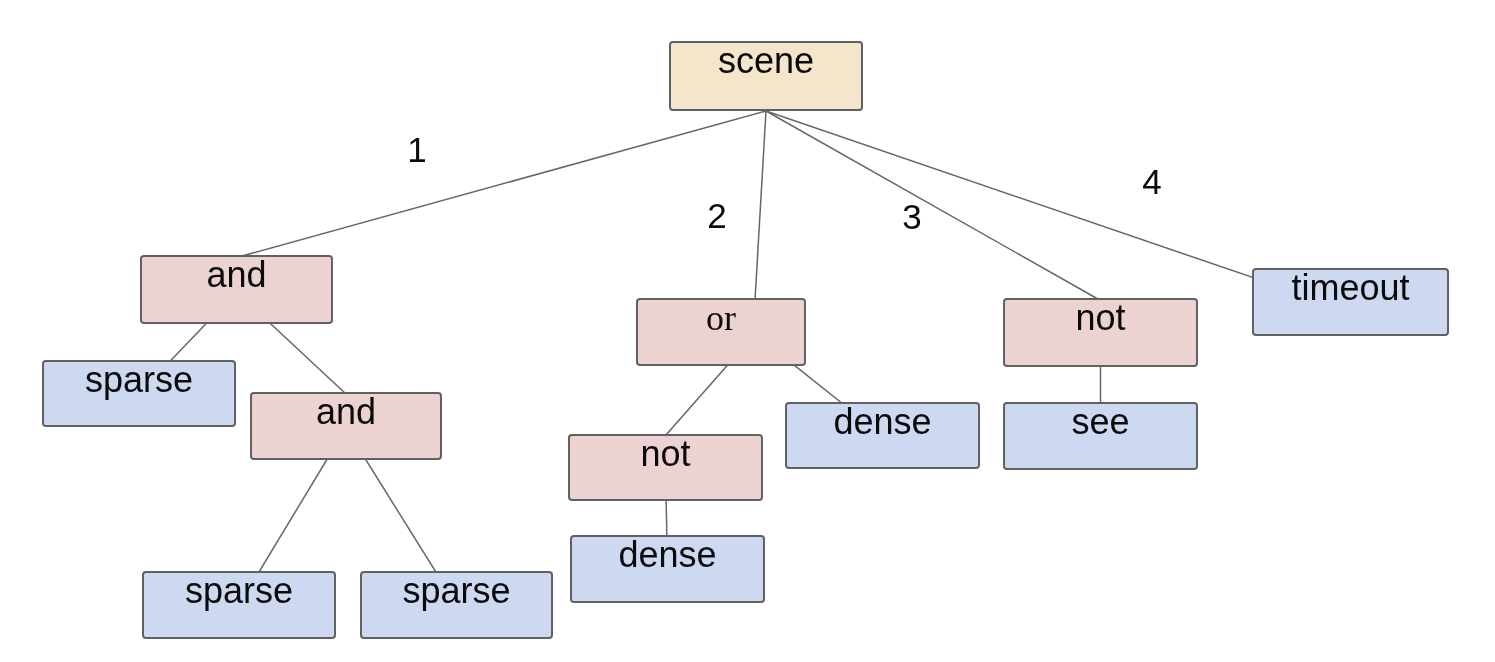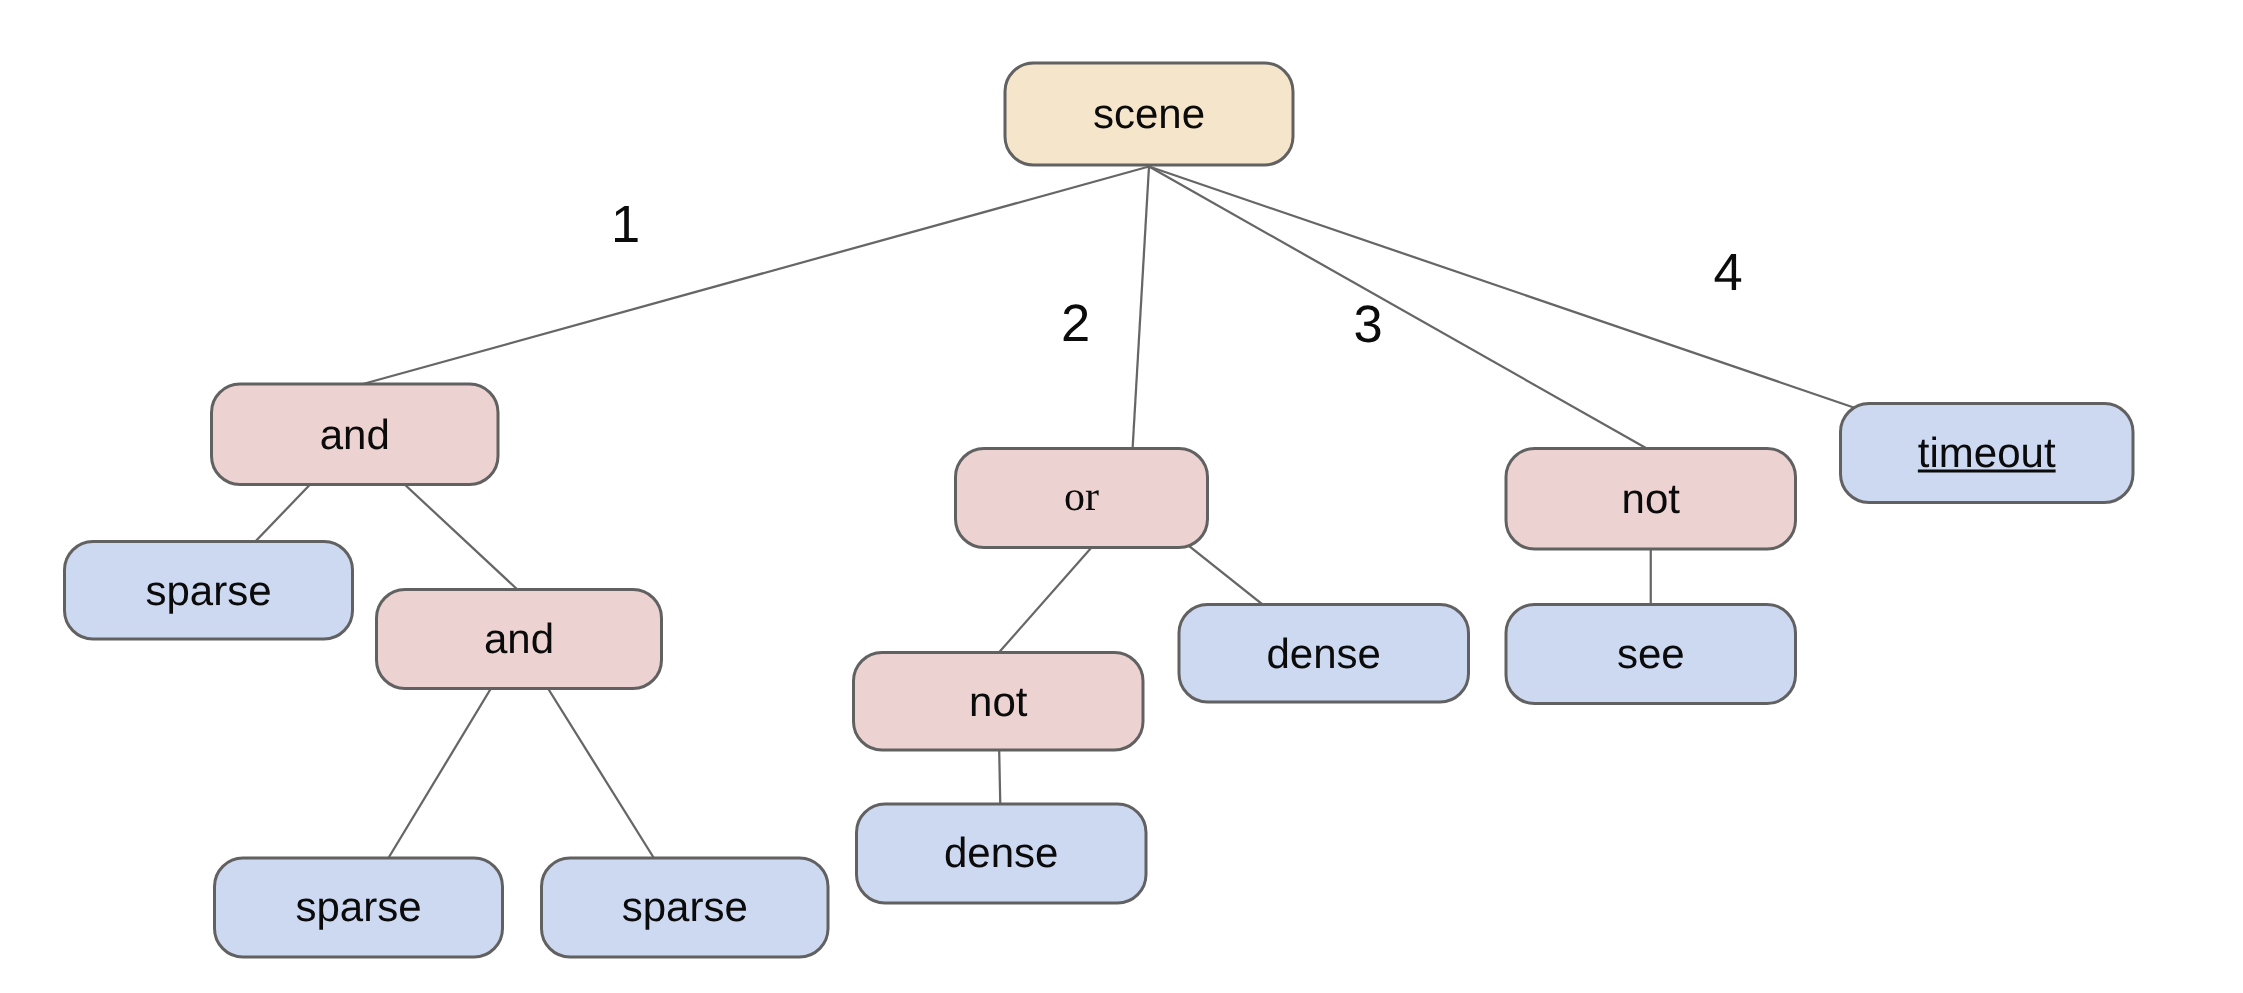--- a/index.html
+++ b/index.html
@@ -27,25 +27,24 @@
     top: 0;
     width: 100%;
     height: 100%;
     z-index: 2;
     pointer-events: none;
   }
   .node {
     position: absolute;
     box-sizing: border-box;
     border: 2px solid var(--node-border, #616161);
-    border-radius: 20px;
+    border-radius: 4px;
     display: flex;
-    align-items: center;
     justify-content: center;
-    font-size: 28px;
+    font-size: 36px;
     line-height: 1;
     color: var(--text-color, #0b0b0b);
     pointer-events: auto;
   }
   .node.root     { background: var(--root-fill, #f5e6cb); }
   .node.operator { background: var(--operator-fill, #ecd3d1); margin-top: 32px; }
   .node.leaf     { background: var(--leaf-fill, #cdd8f1); }
   .edge-label {
     position: absolute;
     transform: translate(-50%, -50%);
@@ -78,21 +77,21 @@
       </div>
       <div class="node operator" style="left: 140px; top: 223px; width: 193px; height: 69px;">
         <span class="node-label">and</span>
       </div>
       <div class="node operator" style="left: 636px; top: 266px; width: 170px; height: 68px; font-family: Liberation Serif, serif;">
         <span class="node-label">or</span>
       </div>
       <div class="node operator" style="left: 1003px; top: 266px; width: 195px; height: 69px;">
         <span class="node-label">not</span>
       </div>
-      <div class="node leaf" style="left: 1226px; top: 268px; width: 197px; height: 68px; text-decoration: underline;">
+      <div class="node leaf" style="left: 1252px; top: 268px; width: 197px; height: 68px;">
         <span class="node-label">timeout</span>
       </div>
       <div class="node leaf" style="left: 42px; top: 360px; width: 194px; height: 67px;">
         <span class="node-label">sparse</span>
       </div>
       <div class="node operator" style="left: 250px; top: 360px; width: 192px; height: 68px;">
         <span class="node-label">and</span>
       </div>
       <div class="node operator" style="left: 568px; top: 402px; width: 195px; height: 67px;">
         <span class="node-label">not</span>

